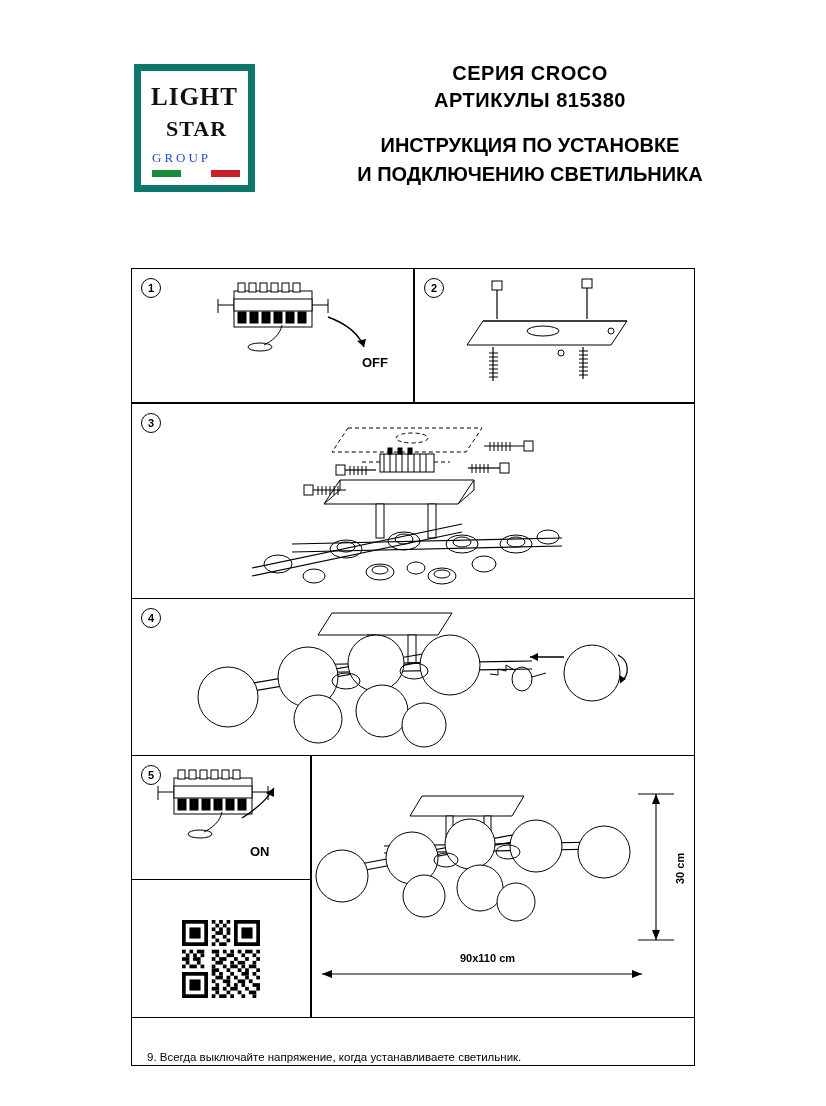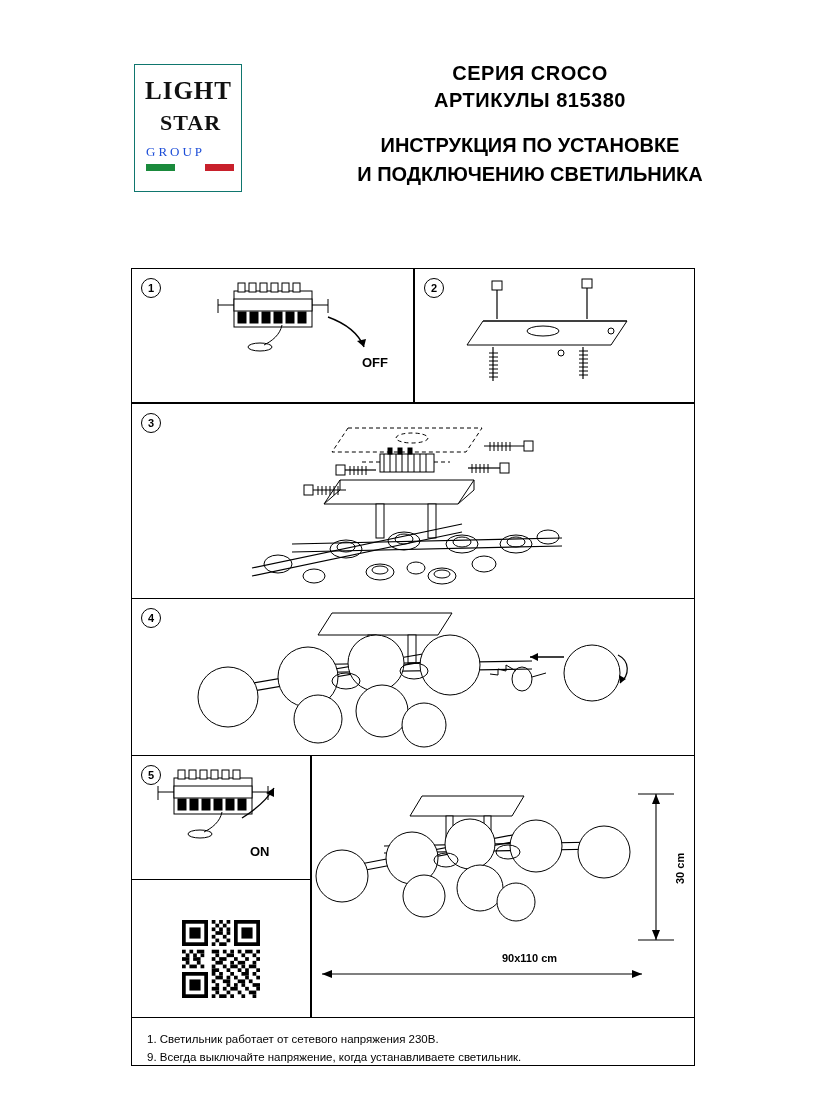--- a/index.html
+++ b/index.html
@@ -25,23 +25,23 @@
   
   .header {
     position: absolute;
     left: 0; top: 48px;
     width: 826px;
     height: 160px;
   }
   .logo-box {
     position: absolute;
     left: 134px; top: 16px;
-    width: 108px;
+    width: 121px;
     height: 128px;
-    border: 1px solid #0f766e;
+    border: 7px solid #0f766e;
     background: #fff;
     box-sizing: border-box;
   }
   .logo-inner {
     position: absolute;
     left: 6px; top: 7px;
     width: 96px;
     height: 114px;
   }
   .logo-line {
@@ -149,21 +149,20 @@
     font-size: 15px;
     font-weight: bold;
     text-align: center;
     width: 100%;
     margin-top: 45px;
   }
   .dim-label {
     position: absolute;
     font-size: 11px;
     font-weight: bold;
-    margin-left: 42px;
   }
   .dim-vert {
     position: absolute;
     font-size: 11px;
     font-weight: bold;
     transform: rotate(-90deg);
     transform-origin: left top;
     white-space: nowrap;
   }
   .qr {
@@ -558,19 +557,18 @@
           <path d="M326 38 L362 38" stroke-width="1.1"></path>
           <path d="M326 184 L362 184" stroke-width="1.1"></path>
         </g>
       </svg>
       <div class="dim-label" style="left:148px; top:196px;">90х110 cm</div>
       <div class="dim-vert" style="left:362px; top:128px;">30 cm</div>
     </div>
 
     <div class="cell" style="left:-1px; top:748px; width:564px; height:50px; border-left:none; border-right:none; border-bottom:none;">
       <div class="notes">
-        <div>1. Светильник работает от сетевого напряжения 230В.</div>
         <div>9. Всегда выключайте напряжение, когда устанавливаете светильник.</div>
       </div>
     </div>
 
   </div>
 </div>
 
 </body></html>

